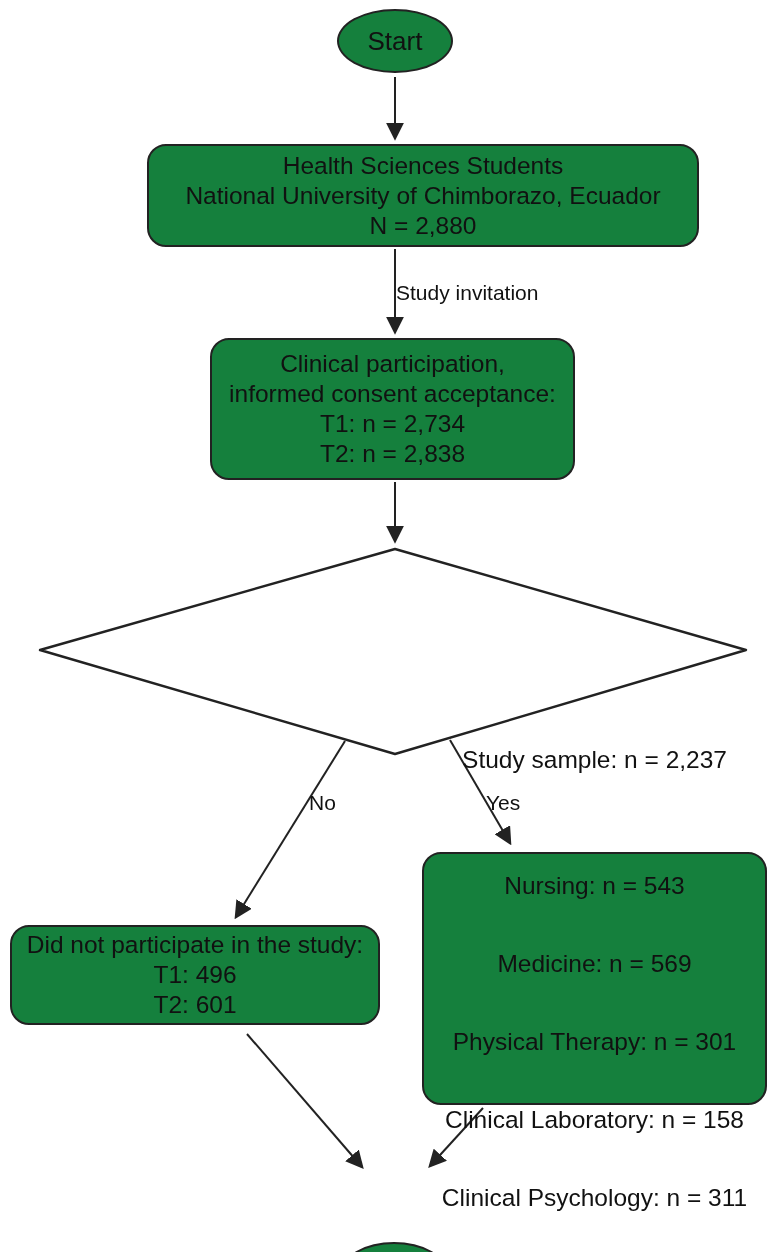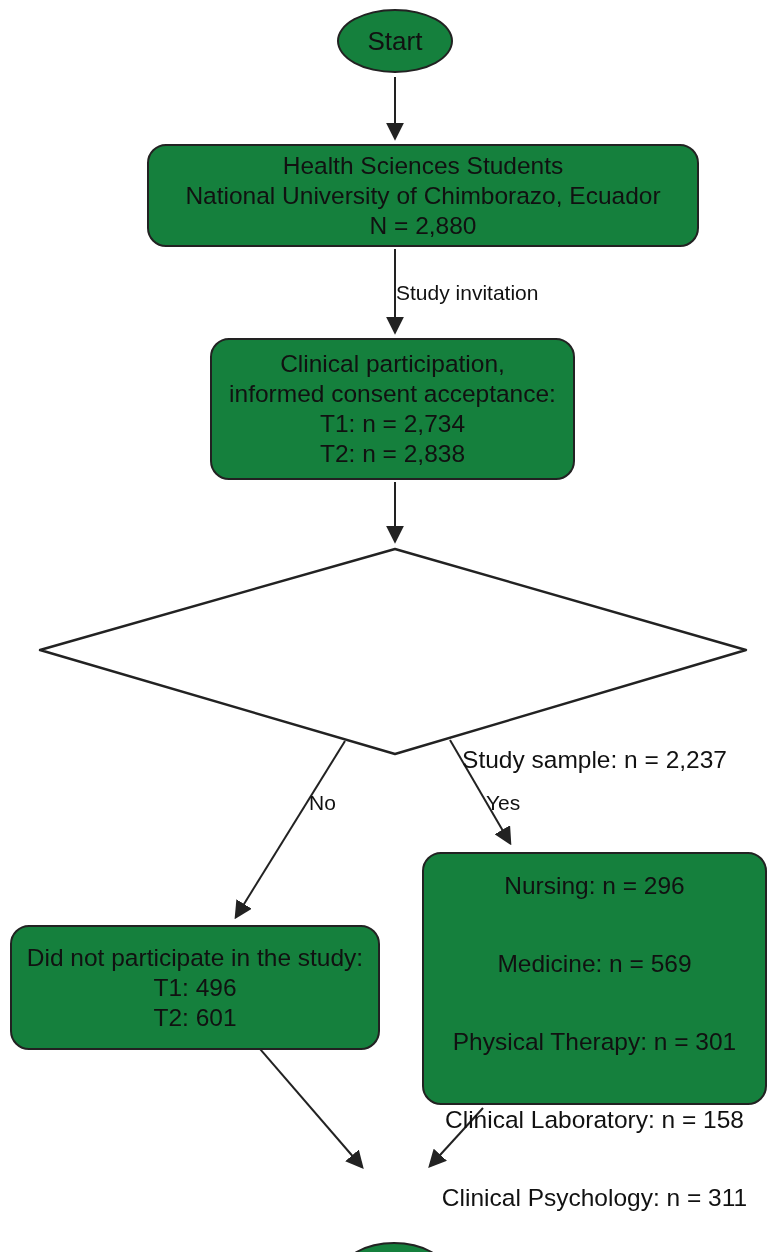--- a/index.html
+++ b/index.html
@@ -88,30 +88,30 @@
     <div class="line">Clinical participation,</div>
     <div class="line">informed consent acceptance:</div>
     <div class="line">T1: n = 2,734</div>
     <div class="line">T2: n = 2,838</div>
   </div>
 
 
   <div class="edge-label" style="left:309px; top:789px;">No</div>
   <div class="edge-label" style="left:486px; top:789px;">Yes</div>
 
-  <div class="node box" style="left:10px; top:925px; width:370px; height:125px;">
+  <div class="node box" style="left:10px; top:925px; width:370px; height:100px;">
     <div class="line">Did not participate in the study:</div>
     <div class="line">T1: 496</div>
     <div class="line">T2: 601</div>
   </div>
 
   <div class="node box" style="left:422px; top:852px; width:345px; height:253px;gap:48px;">
     <div class="line">Study sample: n = 2,237</div>
     <div class="blank"></div>
-    <div class="line">Nursing: n = 296</div>
+    <div class="line">Nursing: n = 543</div>
     <div class="line">Medicine: n = 569</div>
     <div class="line">Physical Therapy: n = 301</div>
     <div class="line">Clinical Laboratory: n = 158</div>
     <div class="line">Clinical Psychology: n = 311</div>
   </div>
 
   <div class="node oval" style="left:341px; top:1242px; width:106px; height:61px;">
     <div class="line">End</div>
   </div>
 

